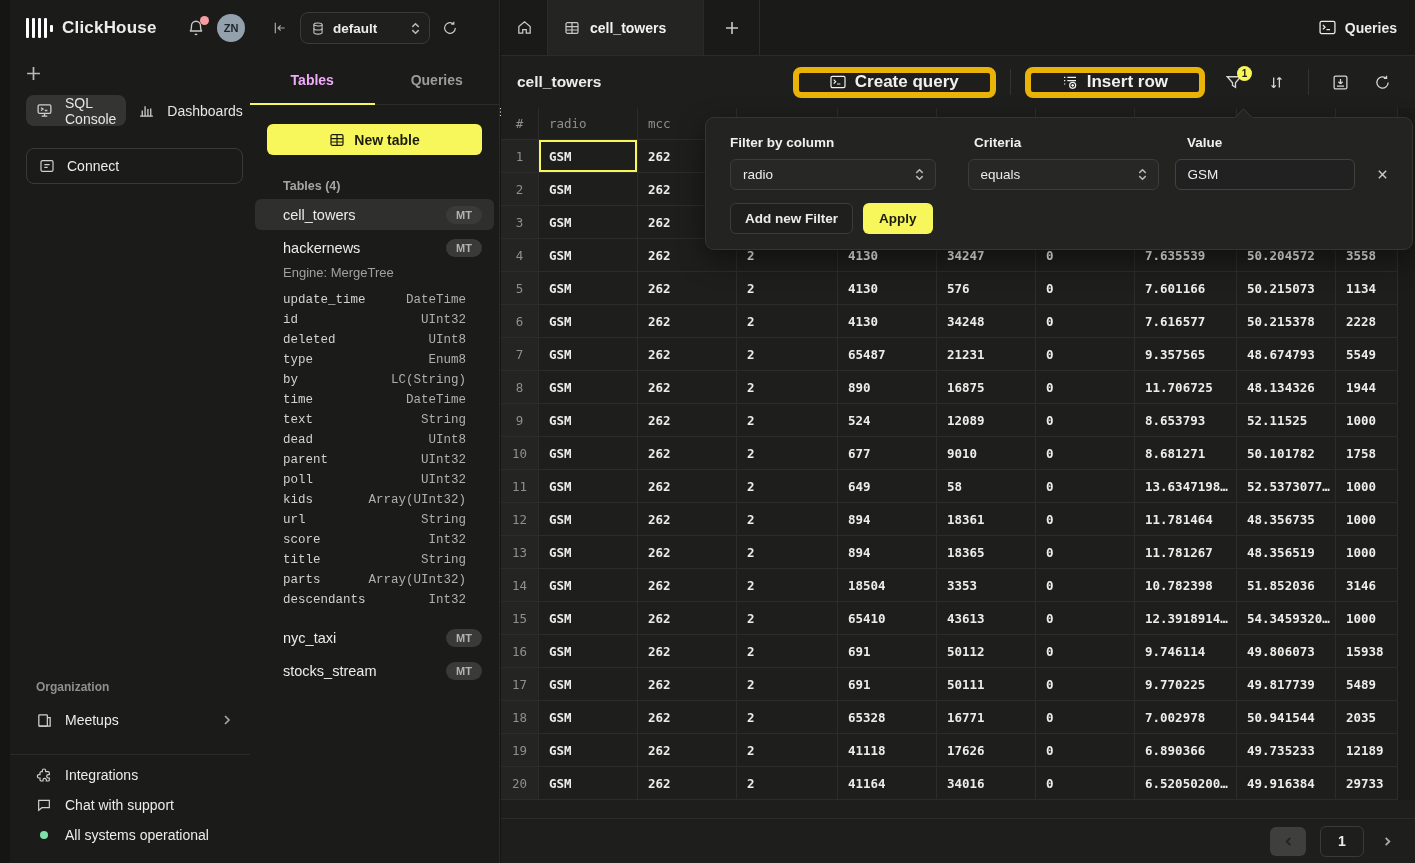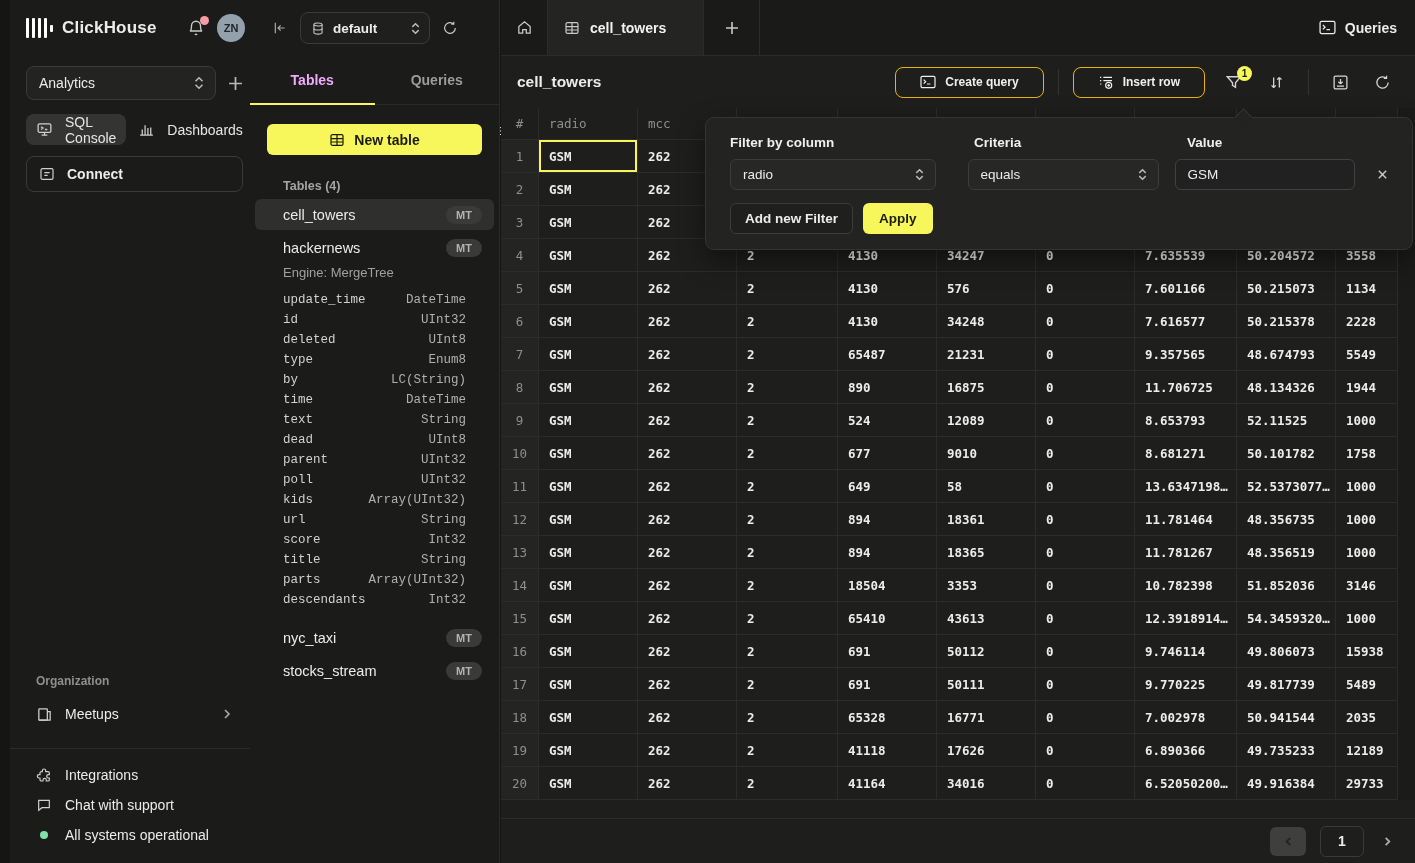--- a/index.html
+++ b/index.html
@@ -25,28 +25,28 @@
   .ws-select { flex:1; height:34px; background:#232321; border:1px solid #3A3A38; border-radius:8px;
     display:flex; align-items:center; padding:0 10px 0 12px; font-size:14px; cursor:pointer; }
   .ws-select .lbl { flex:1; }
   .icon-btn { color:#B9B9B7; cursor:pointer; display:flex; align-items:center; justify-content:center; }
   .nav { padding:0 16px; display:flex; gap:2px; }
   .nav-item { display:flex; align-items:center; gap:12px; height:31px; padding:0 10px; border-radius:8px;
     font-size:14px; color:#E6E6E4; cursor:pointer; }
   .nav-item .ico { color:#CFCFCD; width:17px; display:flex; justify-content:center; }
   .nav-item.active { background:#343432; }
   .badge-beta { background:#2E4470; color:#E8EEFA; font-size:11px; font-weight:700; padding:3px 10px; border-radius:10px; }
-  .connect { margin:11px 16px 0; height:36px; border:1px solid #3A3A38; border-radius:8px;
-    display:flex; align-items:center; gap:12px; padding:0 12px; font-size:14px; cursor:pointer;font-weight:bold; }
+  .connect { margin:22px 16px 0; height:36px; border:1px solid #3A3A38; border-radius:8px;
+    display:flex; align-items:center; gap:12px; padding:0 12px; font-size:14px; cursor:pointer; }
   .org { margin-top:auto; padding:0 16px; }
   .org-label { font-size:12px; color:#8F8F8D; font-weight:700; margin:0 10px 10px; }
   .org-item { display:flex; align-items:center; gap:12px; height:32px; padding:0 10px; border-radius:8px;
     font-size:14px; cursor:pointer; }
   .org-item .chev { margin-left:auto; color:#A9A9A7; }
-  .sb-footer { border-top:1px solid #2B2B29; margin-top:18px; padding:18px 26px 20px; display:flex; flex-direction:column; gap:14px; }
+  .sb-footer { border-top:1px solid #2B2B29; margin-top:18px; padding:12px 26px 20px; display:flex; flex-direction:column; gap:14px; }
   .sb-flink { display:flex; align-items:center; gap:13px; font-size:14px; cursor:pointer; }
   .sb-flink .ico { color:#CFCFCD; width:16px; display:flex; justify-content:center; }
   .status-dot { width:8px; height:8px; border-radius:50%; margin:0 4px; }
 
   
   .explorer { position:absolute; left:250px; top:0; width:250px; height:863px;
     background:#1B1B19; border-right:1px solid #2B2B29; }
   .ex-top { height:56px; display:flex; align-items:center; padding:0 14px 0 22px; gap:12px; border-bottom:1px solid #26 2624; }
   .db-select { width:130px; height:32px; border:1px solid #3A3A38; border-radius:8px; background:#1F1F1D;
     display:flex; align-items:center; gap:8px; padding:0 8px 0 10px; cursor:pointer; }
@@ -85,22 +85,22 @@
     border-right:1px solid #2B2B29; font-size:14px; font-weight:600; cursor:pointer; color:#F2F2F0; }
   .tab-plus { width:56px; display:flex; align-items:center; justify-content:center; color:#C9C9C7;
     border-right:1px solid #2B2B29; cursor:pointer; font-size:18px; }
   .tabbar .spacer { flex:1; }
   .btn-queries { display:flex; align-items:center; gap:9px; padding:0 18px; font-size:14px; font-weight:600;
     cursor:pointer; color:#ECECEA; }
 
   .toolbar { height:52px; display:flex; align-items:center; padding:0 15px 0 16px; }
   .tb-title { font-size:15.5px; font-weight:700; }
   .toolbar .spacer { flex:1; }
-  .btn-outline { height:31px; border:1px solid #eab308; border-radius:8px; background:transparent;
-    display:flex; align-items:center; gap:9px; padding:0 24px; font-size:12px; font-weight:600; color:#F0F0EE; cursor:pointer; }
+  .btn-outline { height:31px; border:6px solid #eab308; border-radius:8px; background:transparent;
+    display:flex; align-items:center; gap:9px; padding:0 31px; font-size:17px; font-weight:600; color:#F0F0EE; cursor:pointer; }
   .v-div { width:1px; height:26px; background:#333331; margin:0 14px; }
   .tool-ico { position:relative; color:#D6D6D4; cursor:pointer; margin:0 9px; }
   .tool-badge { position:absolute; top:-7px; right:-9px; width:15px; height:15px; border-radius:50%;
     background:#F7F75C; color:#1C1C0A; font-size:10px; font-weight:700; display:flex; align-items:center; justify-content:center; }
 
   
   .grid-wrap { position:absolute; left:0; top:108px; width:897px; }
   .grid { display:grid; grid-template-columns:38px 99px 99px 101px 99px 99px 99px 102px 99px 62px; }
   .th { height:32px; border-right:1px solid #2C2C2A; border-bottom:1px solid #2C2C2A;
     font-family:"DejaVu Sans Mono", monospace; font-size:12.5px; color:#8F8F8D;
@@ -163,26 +163,20 @@
       <svg width="18" height="18" viewBox="0 0 24 24" fill="none" stroke="currentColor" stroke-width="1.8">
           <path d="M18 9a6 6 0 1 0-12 0c0 6-2 7-2 7h16s-2-1-2-7"></path>
           <path d="M10.5 20a2 2 0 0 0 3 0"></path>
         </svg>
       <span class="dot"></span>
     </span>
     <span class="avatar">ZN</span>
   </div>
 
   <div class="ws-row">
-    <div class="ws-select">
-      <span class="lbl">Analytics</span>
-      <svg width="12" height="14" viewBox="0 0 12 14" fill="none" stroke="#B9B9B7" stroke-width="1.6">
-          <path d="M2.5 5.2 6 1.8l3.5 3.4M2.5 8.8 6 12.2l3.5-3.4"></path>
-        </svg>
-    </div>
     <span class="icon-btn">
       <svg width="15" height="15" viewBox="0 0 14 14" stroke="currentColor" stroke-width="1.6">
           <path d="M7 1v12M1 7h12"></path>
         </svg>
     </span>
   </div>
 
   <div class="nav">
     <div class="nav-item active">
       <span class="ico">

